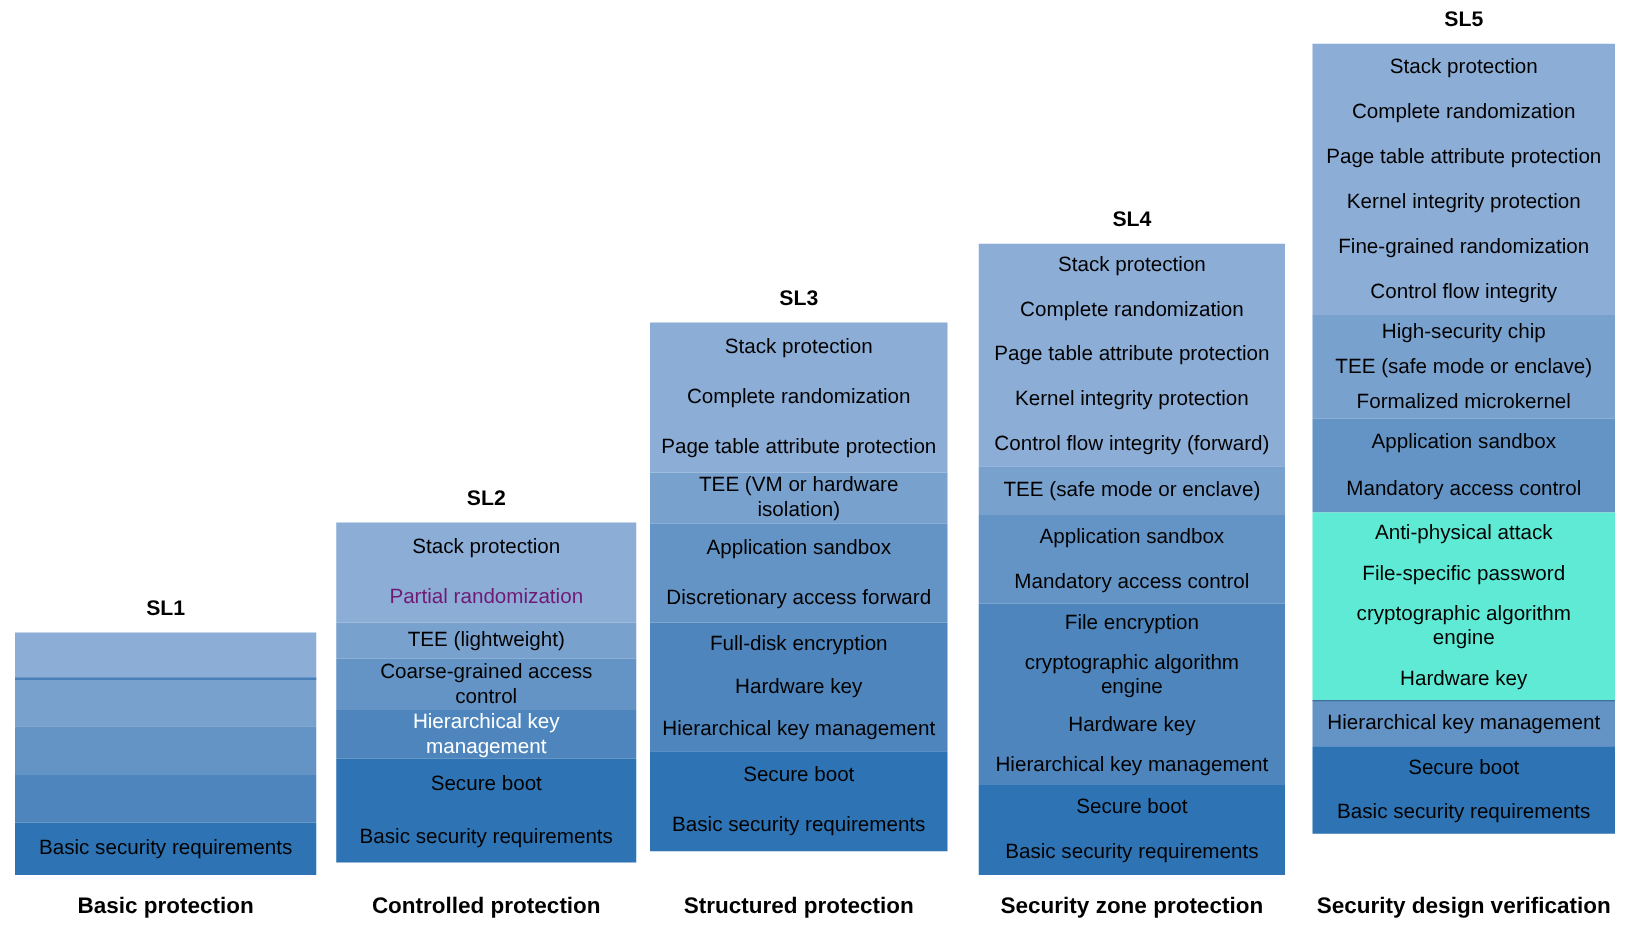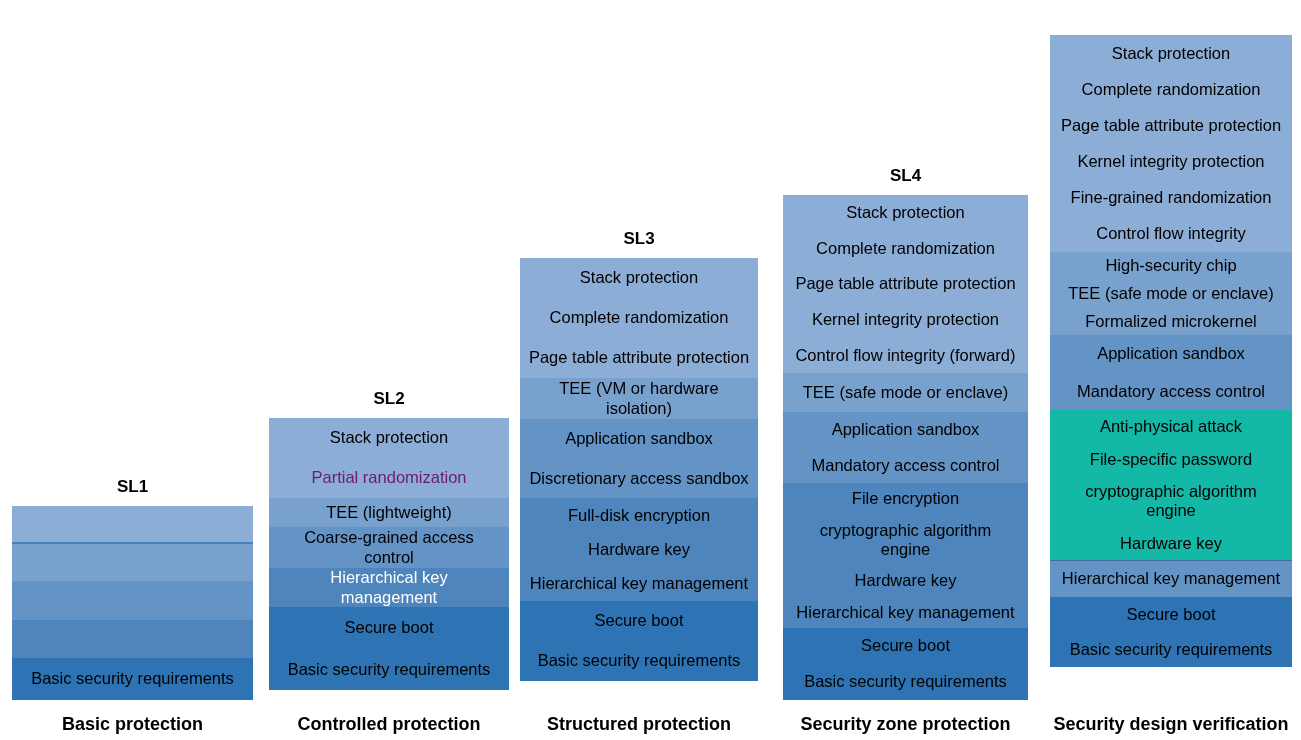--- a/index.html
+++ b/index.html
@@ -95,21 +95,21 @@
         <div class="feature-row" style="color: rgb(0, 0, 0);">Stack protection</div>
         <div class="feature-row" style="color: rgb(0, 0, 0);">Complete randomization</div>
         <div class="feature-row" style="color: rgb(0, 0, 0);">Page table attribute protection</div>
       </div>
       <div class="band" style="height: 41px; background: rgb(121, 161, 206);">
         <div class="feature-row" style="color: rgb(0, 0, 0);">TEE (VM or hardware
 isolation)</div>
       </div>
       <div class="band" style="height: 79px; background: rgb(100, 148, 197);">
         <div class="feature-row" style="color: rgb(0, 0, 0);">Application sandbox</div>
-        <div class="feature-row" style="color: rgb(0, 0, 0);">Discretionary access sandbox</div>
+        <div class="feature-row" style="color: rgb(0, 0, 0);">Discretionary access forward</div>
       </div>
       <div class="band" style="height: 103px; background: rgb(77, 133, 188);">
         <div class="feature-row" style="color: rgb(0, 0, 0);">Full-disk encryption</div>
         <div class="feature-row" style="color: rgb(0, 0, 0);">Hardware key</div>
         <div class="feature-row" style="color: rgb(0, 0, 0);">Hierarchical key management</div>
       </div>
       <div class="band" style="height: 80px; background: rgb(46, 116, 181);">
         <div class="feature-row" style="color: rgb(0, 0, 0);">Secure boot</div>
         <div class="feature-row" style="color: rgb(0, 0, 0);">Basic security requirements</div>
       </div>
@@ -137,39 +137,40 @@
 engine</div>
         <div class="feature-row" style="color: rgb(0, 0, 0);">Hardware key</div>
         <div class="feature-row" style="color: rgb(0, 0, 0);">Hierarchical key management</div>
       </div>
       <div class="band" style="height: 72px; background: rgb(46, 116, 181);">
         <div class="feature-row" style="color: rgb(0, 0, 0);">Secure boot</div>
         <div class="feature-row" style="color: rgb(0, 0, 0);">Basic security requirements</div>
       </div>
     </div>
     <div class="col-caption" style="left: 775px; width: 261px; top: 712px;">Security zone protection</div>
+    <div class="col-title" style="left: 1050px; width: 242px; top: 5px;">SL5</div>
     <div class="column" style="left: 1050px; width: 242px; top: 35px;">
       <div class="band" style="height: 217px; background: rgb(139, 173, 214);">
         <div class="feature-row" style="color: rgb(0, 0, 0);">Stack protection</div>
         <div class="feature-row" style="color: rgb(0, 0, 0);">Complete randomization</div>
         <div class="feature-row" style="color: rgb(0, 0, 0);">Page table attribute protection</div>
         <div class="feature-row" style="color: rgb(0, 0, 0);">Kernel integrity protection</div>
         <div class="feature-row" style="color: rgb(0, 0, 0);">Fine-grained randomization</div>
         <div class="feature-row" style="color: rgb(0, 0, 0);">Control flow integrity</div>
       </div>
       <div class="band" style="height: 83px; background: rgb(121, 161, 206);">
         <div class="feature-row" style="color: rgb(0, 0, 0);">High-security chip</div>
         <div class="feature-row" style="color: rgb(0, 0, 0);">TEE (safe mode or enclave)</div>
         <div class="feature-row" style="color: rgb(0, 0, 0);">Formalized microkernel</div>
       </div>
       <div class="band" style="height: 75px; background: rgb(100, 148, 197);">
         <div class="feature-row" style="color: rgb(0, 0, 0);">Application sandbox</div>
         <div class="feature-row" style="color: rgb(0, 0, 0);">Mandatory access control</div>
       </div>
-      <div class="band" style="height: 150px; background: #14b8a6;">
+      <div class="band" style="height: 150px; background: #5eead4;">
         <div class="feature-row" style="color: rgb(0, 0, 0);">Anti-physical attack</div>
         <div class="feature-row" style="color: rgb(0, 0, 0);">File-specific password</div>
         <div class="feature-row" style="color: rgb(0, 0, 0);">cryptographic algorithm
 engine</div>
         <div class="feature-row" style="color: rgb(0, 0, 0);">Hardware key</div>
       </div>
       <div class="band" style="height: 37px; background: rgb(100, 148, 197); border-top: 1px solid rgba(31, 78, 121, 0.55);">
         <div class="feature-row" style="color: rgb(0, 0, 0);">Hierarchical key management</div>
       </div>
       <div class="band" style="height: 70px; background: rgb(46, 116, 181);">

